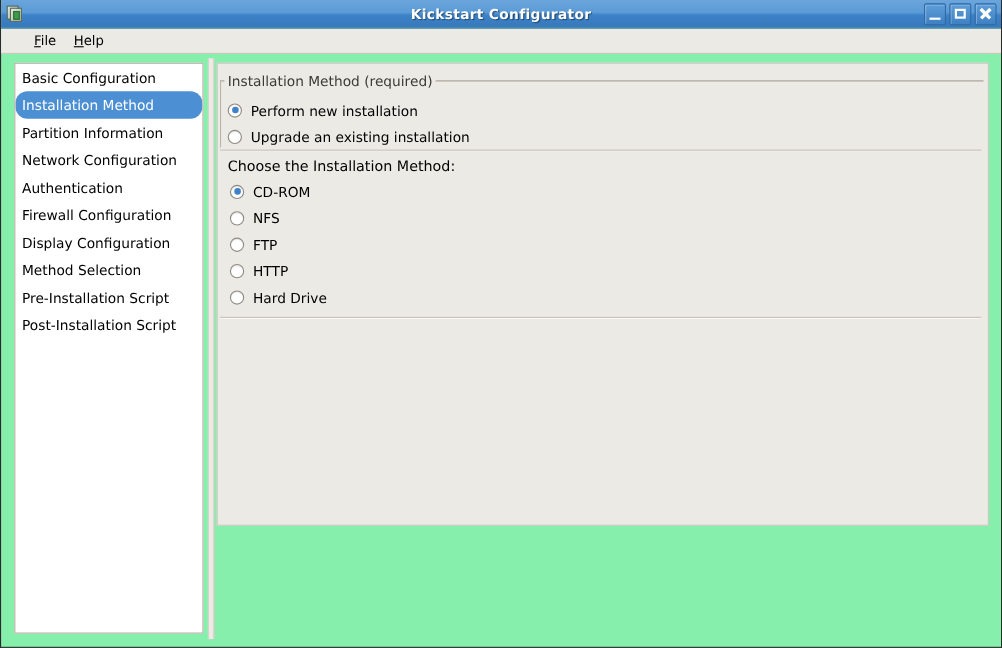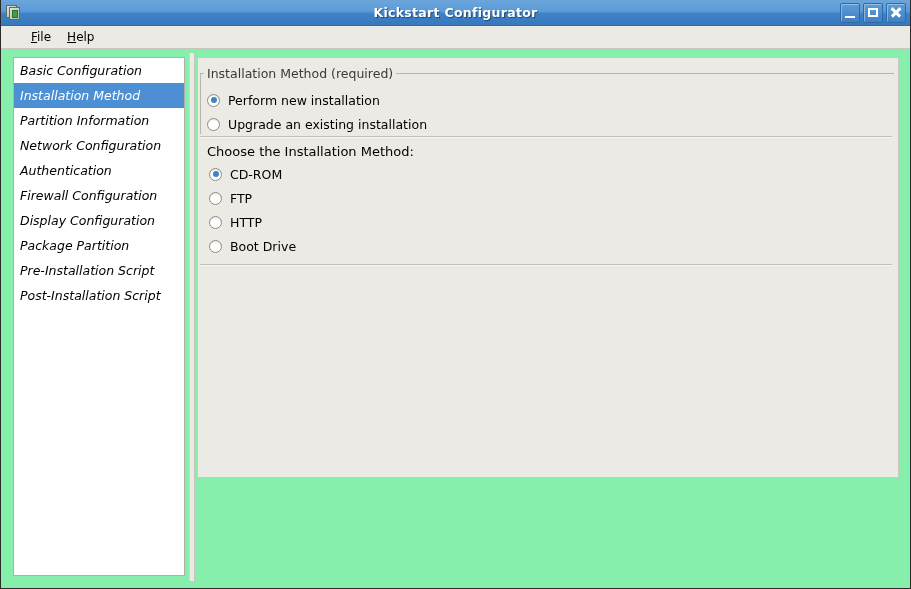--- a/index.html
+++ b/index.html
@@ -140,34 +140,34 @@
     height: 519px;
     background: #ffffff;
     border: 1px solid #b3afa4;
     box-sizing: border-box;
     overflow: hidden;
   }
   .sidebar-list {
     padding: 0;
     margin: 0;
     list-style: none;
-    font-style: italic;
   }
   .sidebar-item {
     height: 25px;
     line-height: 25px;
     padding-left: 6px;
     font-size: 12.5px;
     color: #000000;
     white-space: nowrap;
     box-sizing: border-box;
   }
   .sidebar-item.selected {
     background: #4c8fd2;
     color: #ffffff;
+    border-radius: 11px;
   }
 
   .pane-divider {
     position: absolute;
     left: 188px;
     top: 4px;
     width: 4px;
     height: 528px;
     background: #eceae4;
     border-left: 1px solid #d6d3ca;
@@ -312,21 +312,21 @@
 
     <div class="sidebar-wrap">
       <ul class="sidebar-list">
         <li class="sidebar-item">Basic Configuration</li>
         <li class="sidebar-item selected">Installation Method</li>
         <li class="sidebar-item">Partition Information</li>
         <li class="sidebar-item">Network Configuration</li>
         <li class="sidebar-item">Authentication</li>
         <li class="sidebar-item">Firewall Configuration</li>
         <li class="sidebar-item">Display Configuration</li>
-        <li class="sidebar-item">Package Partition</li>
+        <li class="sidebar-item">Method Selection</li>
         <li class="sidebar-item">Pre-Installation Script</li>
         <li class="sidebar-item">Post-Installation Script</li>
       </ul>
     </div>
 
     <div class="pane-divider"></div>
 
     <div class="main-wrap">
 
       <div class="group">
@@ -348,29 +348,33 @@
       <div style="position:absolute; left:2px; top:78px; width:692px;">
         <div class="separator"></div>
         <div class="section-label">Choose the Installation Method:</div>
         <div class="method-list">
           <div class="radio-row">
             <span class="radio on"></span>
             <span class="radio-label">CD-ROM</span>
           </div>
           <div class="radio-row">
             <span class="radio"></span>
+            <span class="radio-label">NFS</span>
+          </div>
+          <div class="radio-row">
+            <span class="radio"></span>
             <span class="radio-label">FTP</span>
           </div>
           <div class="radio-row">
             <span class="radio"></span>
             <span class="radio-label">HTTP</span>
           </div>
           <div class="radio-row">
             <span class="radio"></span>
-            <span class="radio-label">Boot Drive</span>
+            <span class="radio-label">Hard Drive</span>
           </div>
         </div>
         <div class="separator" style="margin-top:6px;"></div>
       </div>
 
     </div>
   </div>
 </div>
 
 </body></html>

